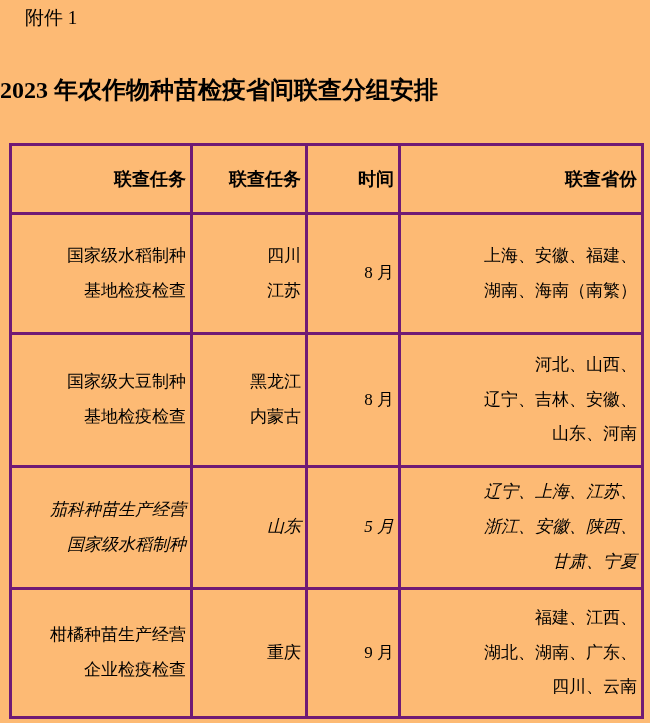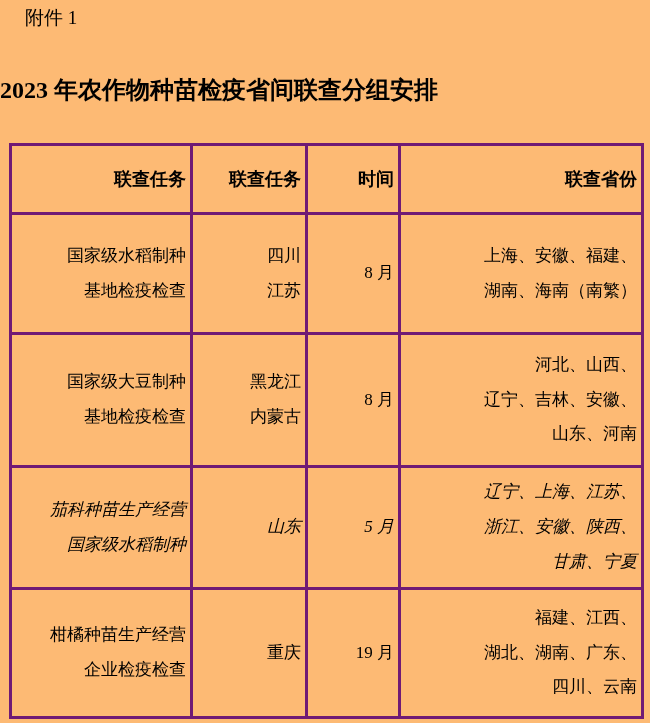--- a/index.html
+++ b/index.html
@@ -117,21 +117,21 @@
         <td>山东</td>
         <td>5 月</td>
         <td>辽宁、上海、江苏、
 浙江、安徽、陕西、
 甘肃、宁夏</td>
       </tr>
       <tr class="row-4">
         <td>柑橘种苗生产经营
 企业检疫检查</td>
         <td>重庆</td>
-        <td>19 月</td>
+        <td>9 月</td>
         <td>福建、江西、
 湖北、湖南、广东、
 四川、云南</td>
       </tr>
     </tbody>
   </table>
 
 </div>
 
 </body></html>

